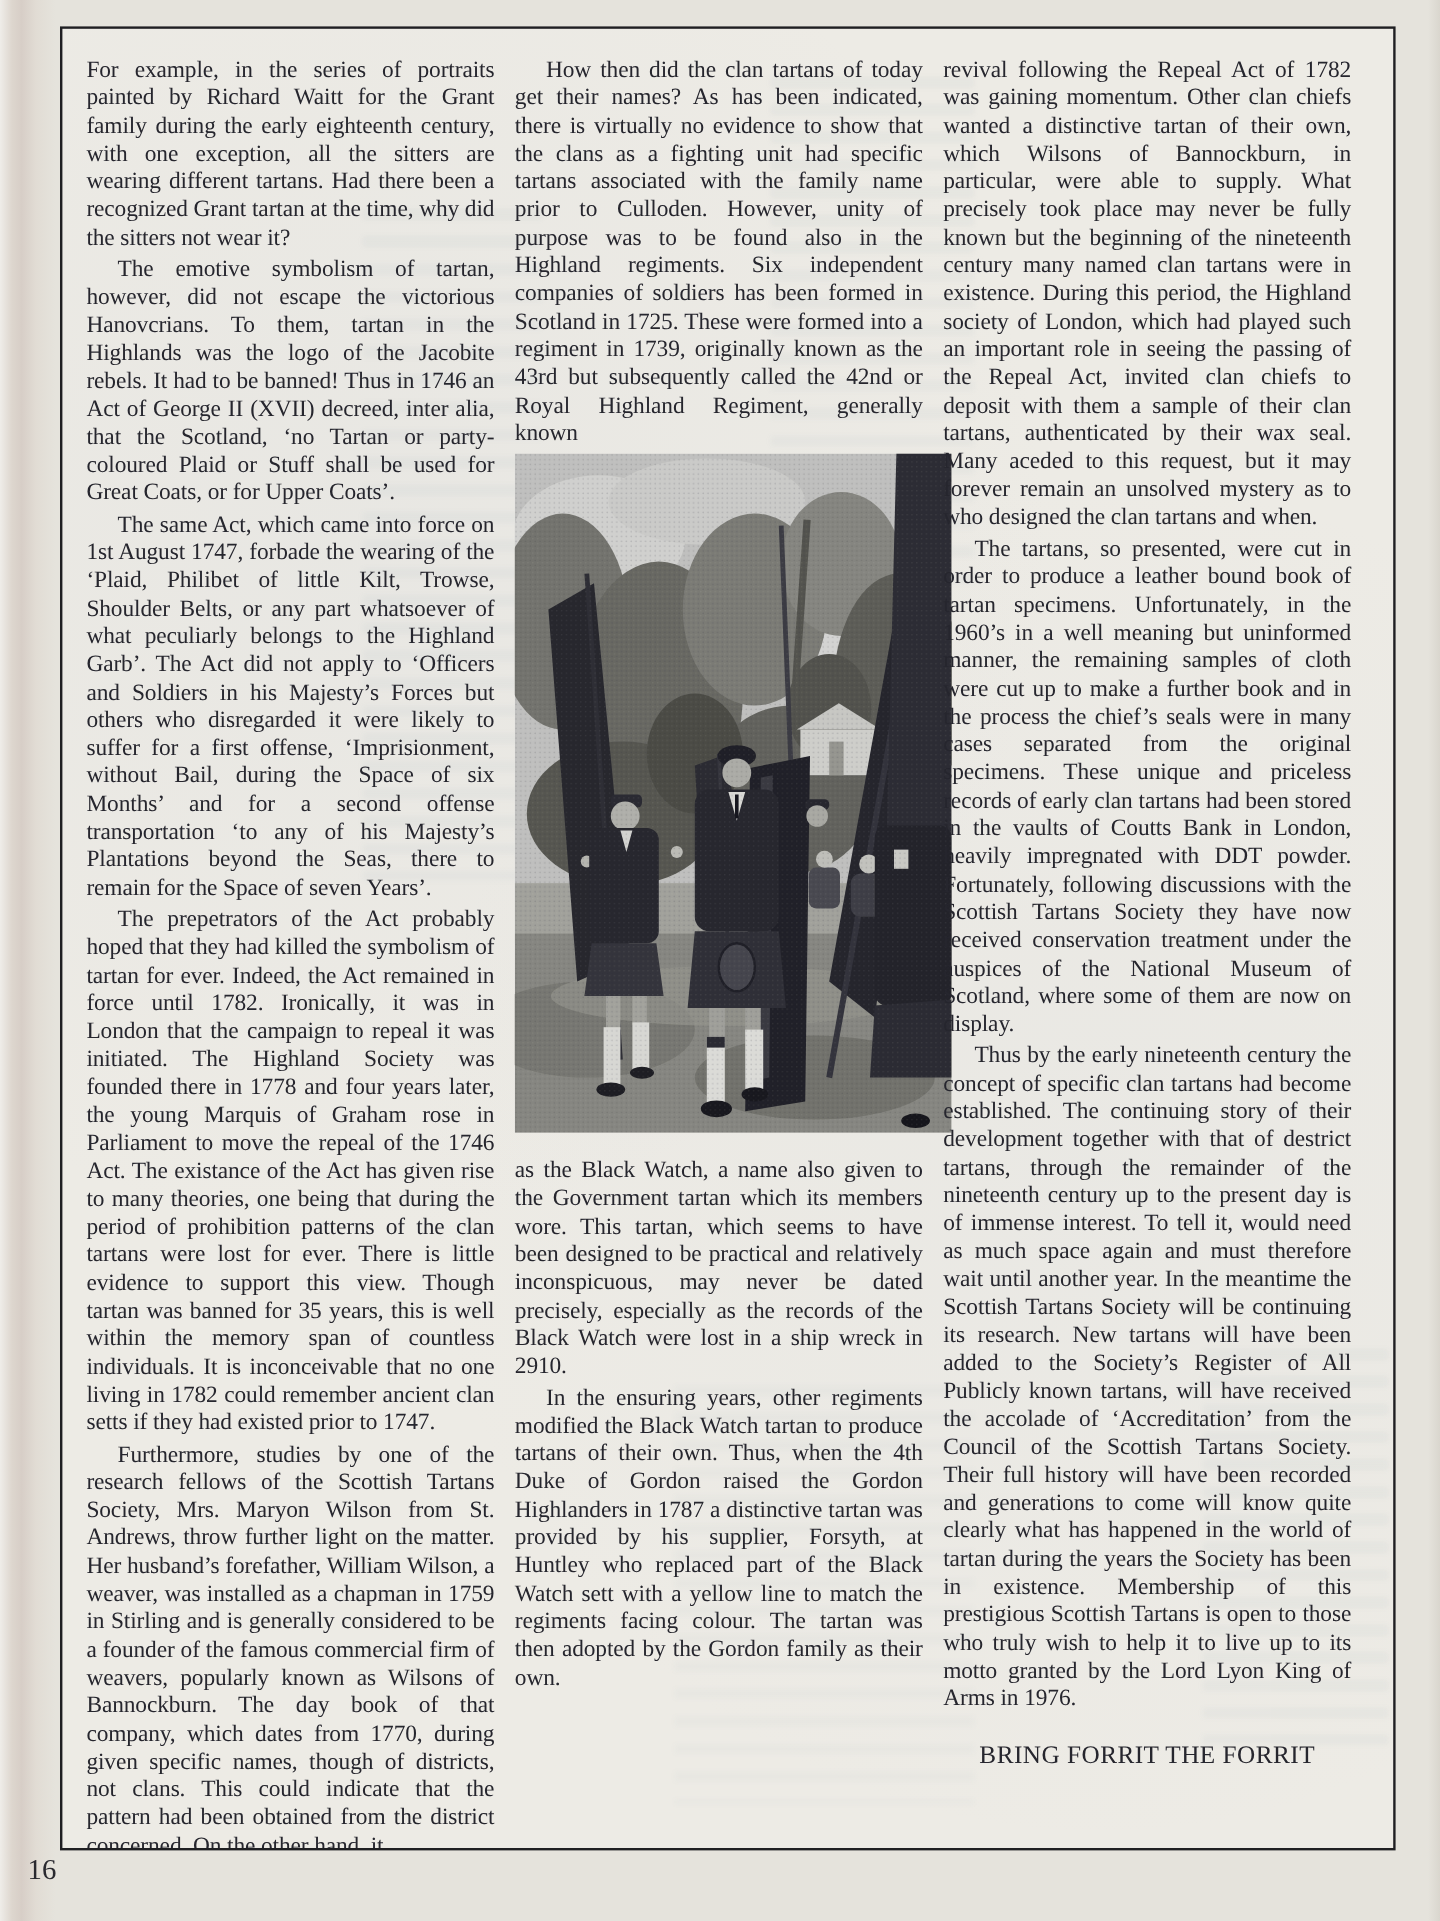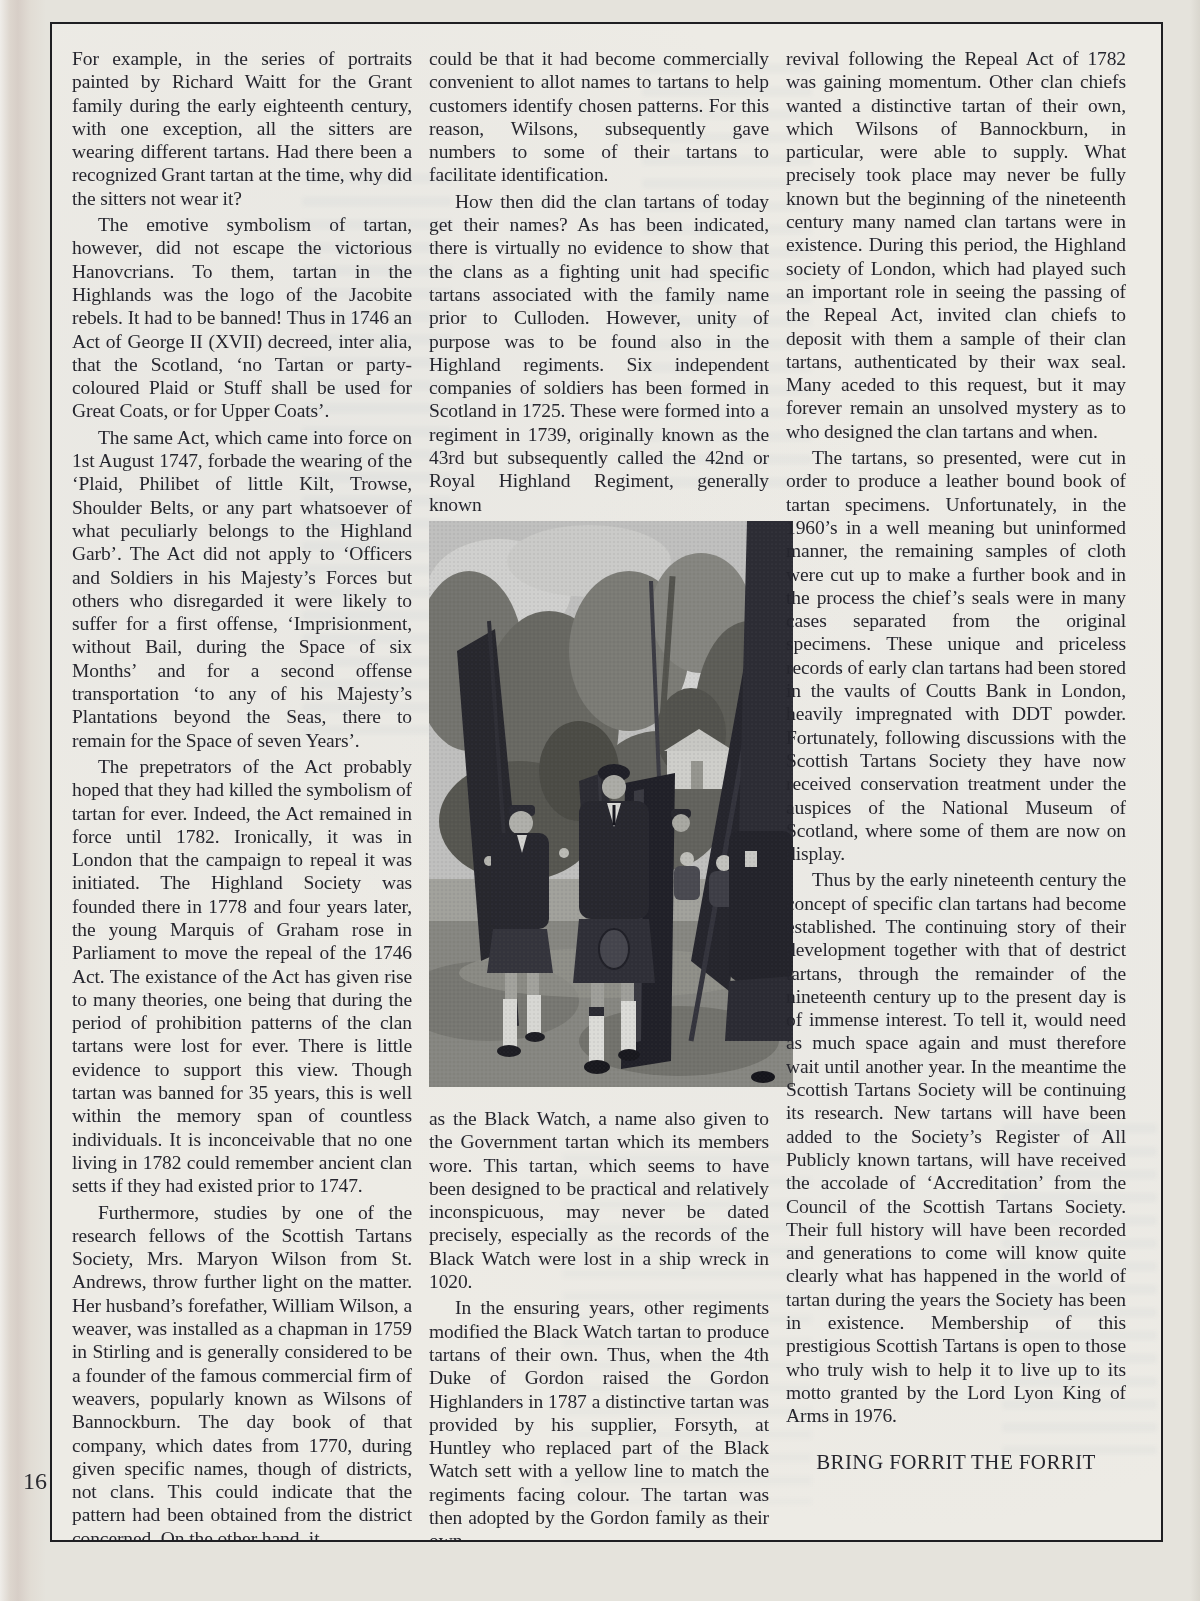--- a/index.html
+++ b/index.html
@@ -46,21 +46,21 @@
     width:364px;height:566px;margin:5px -24px 17px 0;position:relative;
     display:block;
   }
   .article-heading{
     margin-top:22px;text-align:center;
     font-size:21px;letter-spacing:0.4px;color:#26262e;
   }
   .credits{margin-top:23px;text-align:center;}
   .credits div{font-size:19.5px;line-height:23.8px;color:#26262e;}
   .page-number{
-    position:absolute;left:23px;top:1468px;
+    position:absolute;left:23px;top:1546px;
     font-size:24px;color:#2a2a30;
   }
 </style>
 </head>
 <body>
 
 <div class="scan-edge-left"></div>
 <div class="scan-edge-right"></div>
 
 <div class="page-frame">
@@ -71,21 +71,20 @@
 
   <div class="col">
     <p>For example, in the series of portraits painted by Richard Waitt for the Grant family during the early eighteenth century, with one exception, all the sitters are wearing different tartans. Had there been a recognized Grant tartan at the time, why did the sitters not wear it?</p>
     <p class="ind">The emotive symbolism of tartan, however, did not escape the victorious Hanovcrians. To them, tartan in the Highlands was the logo of the Jacobite rebels. It had to be banned! Thus in 1746 an Act of George II (XVII) decreed, inter alia, that the Scotland, ‘no Tartan or party-coloured Plaid or Stuff shall be used for Great Coats, or for Upper Coats’.</p>
     <p class="ind">The same Act, which came into force on 1st August 1747, forbade the wearing of the ‘Plaid, Philibet of little Kilt, Trowse, Shoulder Belts, or any part whatsoever of what peculiarly belongs to the Highland Garb’. The Act did not apply to ‘Officers and Soldiers in his Majesty’s Forces but others who disregarded it were likely to suffer for a first offense, ‘Imprisionment, without Bail, during the Space of six Months’ and for a second offense transportation ‘to any of his Majesty’s Plantations beyond the Seas, there to remain for the Space of seven Years’.</p>
     <p class="ind">The prepetrators of the Act probably hoped that they had killed the symbolism of tartan for ever. Indeed, the Act remained in force until 1782. Ironically, it was in London that the campaign to repeal it was initiated. The Highland Society was founded there in 1778 and four years later, the young Marquis of Graham rose in Parliament to move the repeal of the 1746 Act. The existance of the Act has given rise to many theories, one being that during the period of prohibition patterns of the clan tartans were lost for ever. There is little evidence to support this view. Though tartan was banned for 35 years, this is well within the memory span of countless individuals. It is inconceivable that no one living in 1782 could remember ancient clan setts if they had existed prior to 1747.</p>
     <p class="ind">Furthermore, studies by one of the research fellows of the Scottish Tartans Society, Mrs. Maryon Wilson from St. Andrews, throw further light on the matter. Her husband’s forefather, William Wilson, a weaver, was installed as a chapman in 1759 in Stirling and is generally considered to be a founder of the famous commercial firm of weavers, popularly known as Wilsons of Bannockburn. The day book of that company, which dates from 1770, during given specific names, though of districts, not clans. This could indicate that the pattern had been obtained from the district concerned. On the other hand, it</p>
   </div>
 
   <div class="col">
-    <p>could be that it had become commercially convenient to allot names to tartans to help customers identify chosen patterns. For this reason, Wilsons, subsequently gave numbers to some of their tartans to facilitate identification.</p>
     <p class="ind">How then did the clan tartans of today get their names? As has been indicated, there is virtually no evidence to show that the clans as a fighting unit had specific tartans associated with the family name prior to Culloden. However, unity of purpose was to be found also in the Highland regiments. Six independent companies of soldiers has been formed in Scotland in 1725. These were formed into a regiment in 1739, originally known as the 43rd but subsequently called the 42nd or Royal Highland Regiment, generally known</p>
 
     <div class="photo" aria-label="Black-and-white photograph of men in Highland dress marching across a field carrying clan banners and flags, with trees and spectators behind">
       <svg width="364" height="566" viewBox="0 0 364 566">
 
         <rect width="364" height="400" fill="#c7c7c3"></rect>
         <ellipse cx="70" cy="70" rx="72" ry="52" fill="#d8d8d4"></ellipse>
         <ellipse cx="252" cy="150" rx="62" ry="56" fill="#dcdcd8"></ellipse>
         <ellipse cx="160" cy="40" rx="82" ry="36" fill="#d2d2ce"></ellipse>
 
@@ -170,21 +169,21 @@
           <pattern id="htw" width="4" height="4" patternUnits="userSpaceOnUse">
             <circle cx="3" cy="3" r="0.6" fill="rgba(235,235,230,0.10)"></circle>
           </pattern>
         </defs>
         <rect width="364" height="566" fill="url(#ht)"></rect>
         <rect width="364" height="566" fill="url(#htw)"></rect>
         <rect width="364" height="566" fill="rgba(55,65,90,0.05)"></rect>
       </svg>
     </div>
 
-    <p>as the Black Watch, a name also given to the Government tartan which its members wore. This tartan, which seems to have been designed to be practical and relatively inconspicuous, may never be dated precisely, especially as the records of the Black Watch were lost in a ship wreck in 1020.</p>
+    <p>as the Black Watch, a name also given to the Government tartan which its members wore. This tartan, which seems to have been designed to be practical and relatively inconspicuous, may never be dated precisely, especially as the records of the Black Watch were lost in a ship wreck in 2910.</p>
     <p class="ind">In the ensuring years, other regiments modified the Black Watch tartan to produce tartans of their own. Thus, when the 4th Duke of Gordon raised the Gordon Highlanders in 1787 a distinctive tartan was provided by his supplier, Forsyth, at Huntley who replaced part of the Black Watch sett with a yellow line to match the regiments facing colour. The tartan was then adopted by the Gordon family as their own.</p>
 
   </div>
 
   <div class="col">
     <p>revival following the Repeal Act of 1782 was gaining momentum. Other clan chiefs wanted a distinctive tartan of their own, which Wilsons of Bannockburn, in particular, were able to supply. What precisely took place may never be fully known but the beginning of the nineteenth century many named clan tartans were in existence. During this period, the Highland society of London, which had played such an important role in seeing the passing of the Repeal Act, invited clan chiefs to deposit with them a sample of their clan tartans, authenticated by their wax seal. Many aceded to this request, but it may forever remain an unsolved mystery as to who designed the clan tartans and when.</p>
     <p class="ind">The tartans, so presented, were cut in order to produce a leather bound book of tartan specimens. Unfortunately, in the 1960’s in a well meaning but uninformed manner, the remaining samples of cloth were cut up to make a further book and in the process the chief’s seals were in many cases separated from the original specimens. These unique and priceless records of early clan tartans had been stored in the vaults of Coutts Bank in London, heavily impregnated with DDT powder. Fortunately, following discussions with the Scottish Tartans Society they have now received conservation treatment under the auspices of the National Museum of Scotland, where some of them are now on display.</p>
     <p class="ind">Thus by the early nineteenth century the concept of specific clan tartans had become established. The continuing story of their development together with that of destrict tartans, through the remainder of the nineteenth century up to the present day is of immense interest. To tell it, would need as much space again and must therefore wait until another year. In the meantime the Scottish Tartans Society will be continuing its research. New tartans will have been added to the Society’s Register of All Publicly known tartans, will have received the accolade of ‘Accreditation’ from the Council of the Scottish Tartans Society. Their full history will have been recorded and generations to come will know quite clearly what has happened in the world of tartan during the years the Society has been in existence. Membership of this prestigious Scottish Tartans is open to those who truly wish to help it to live up to its motto granted by the Lord Lyon King of Arms in 1976.</p>
     <div class="article-heading">BRING FORRIT THE FORRIT</div>
     <div class="credits">

